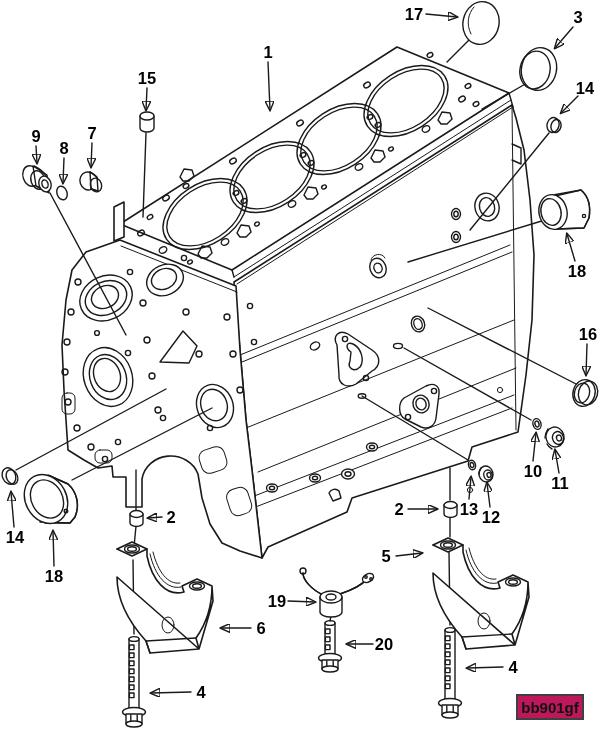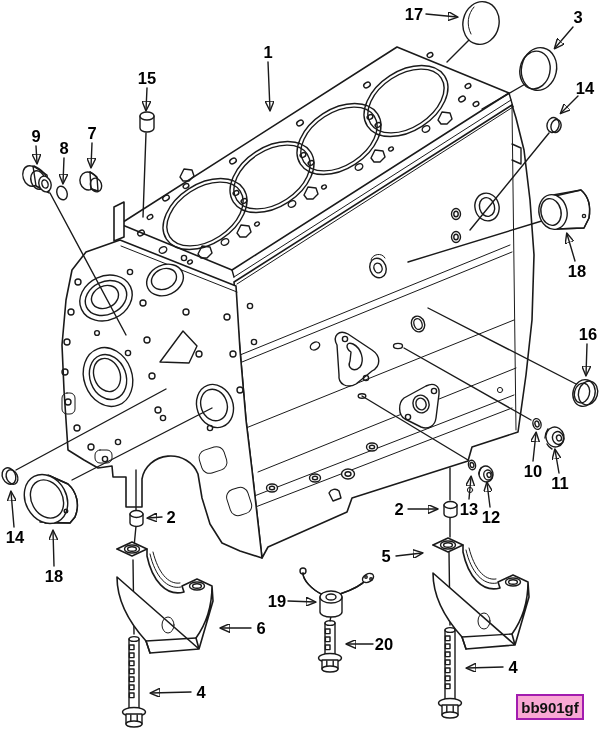--- a/index.html
+++ b/index.html
@@ -6,23 +6,23 @@
   .stage{position:relative;width:600px;height:729px;background:#fff;overflow:hidden;
          font-family:"Liberation Sans",sans-serif;}
   .stage svg{position:absolute;left:0;top:0;}
   .lineart path,.lineart ellipse,.lineart circle,.lineart line,.lineart polyline,.lineart polygon,.lineart rect{
       fill:none;stroke:#1a1a1a;stroke-width:1.4;stroke-linejoin:round;stroke-linecap:round;}
   .lineart .face{fill:#ffffff;stroke-width:1.6;}
   .lineart .thin{stroke-width:1;}
   .lineart .leader{stroke-width:0.9;}
   .lineart .wfill{fill:#ffffff;}
   .callout-text{font-family:"Liberation Sans",sans-serif;font-weight:bold;font-size:16.5px;fill:#000;}
-  .figcode{position:absolute;left:516px;top:694px;width:64px;height:22px;border:2px solid #a21caf;
+  .figcode{position:absolute;left:516px;top:694px;width:64px;height:22px;border:2px solid #404040;
            display:flex;align-items:center;justify-content:center;font-weight:bold;font-size:15px;
-           color:#111;background:#f9a8d4;text-align:center;}
+           color:#111;background:#be185d;text-align:center;}
 </style>
 </head>
 <body>
 
 <div class="stage">
 <svg class="lineart" width="600" height="729" viewBox="0 0 600 729">
   <defs>
     <marker id="ah" markerWidth="11" markerHeight="9" refX="9" refY="4.5" orient="auto" markerUnits="userSpaceOnUse">
       <path d="M0,0 L10,4.5 L0,9 Z" fill="#000" stroke="none"></path>
     </marker>

